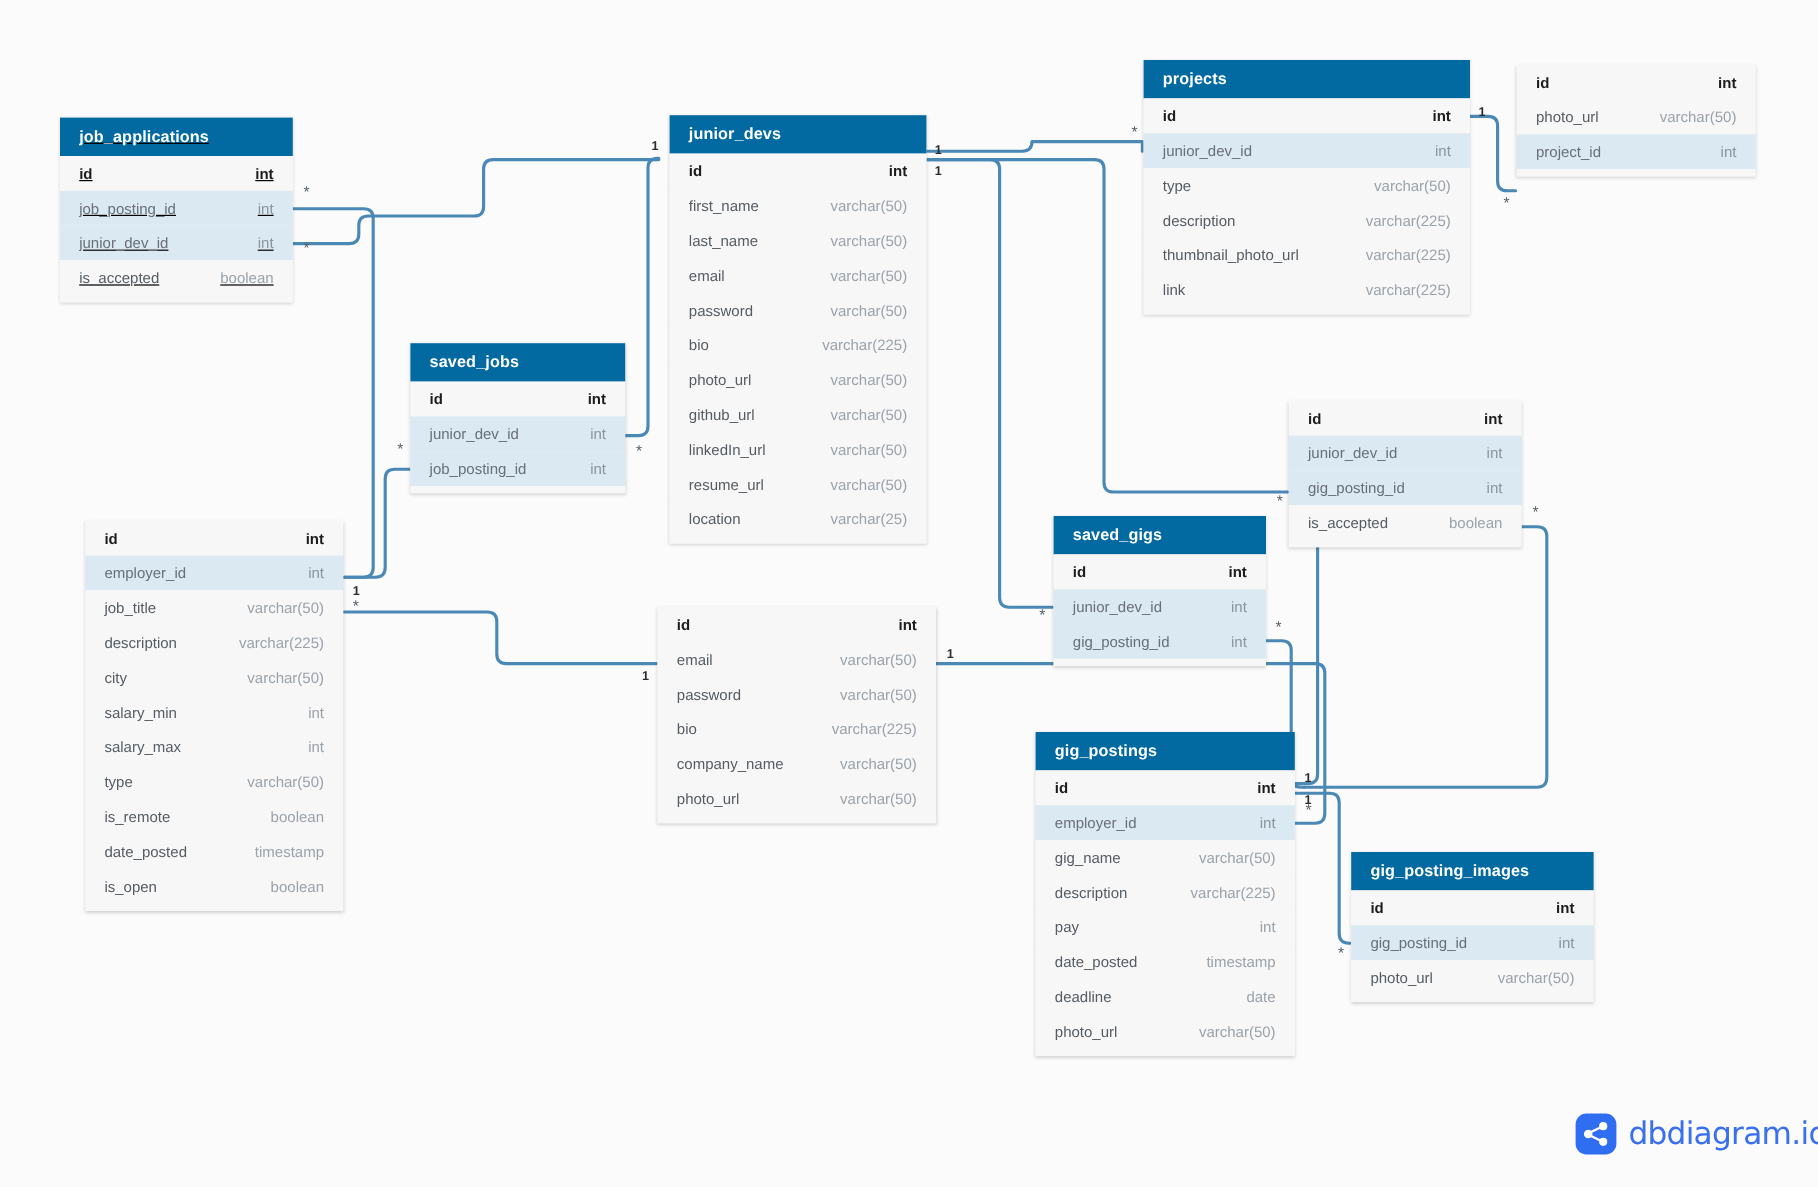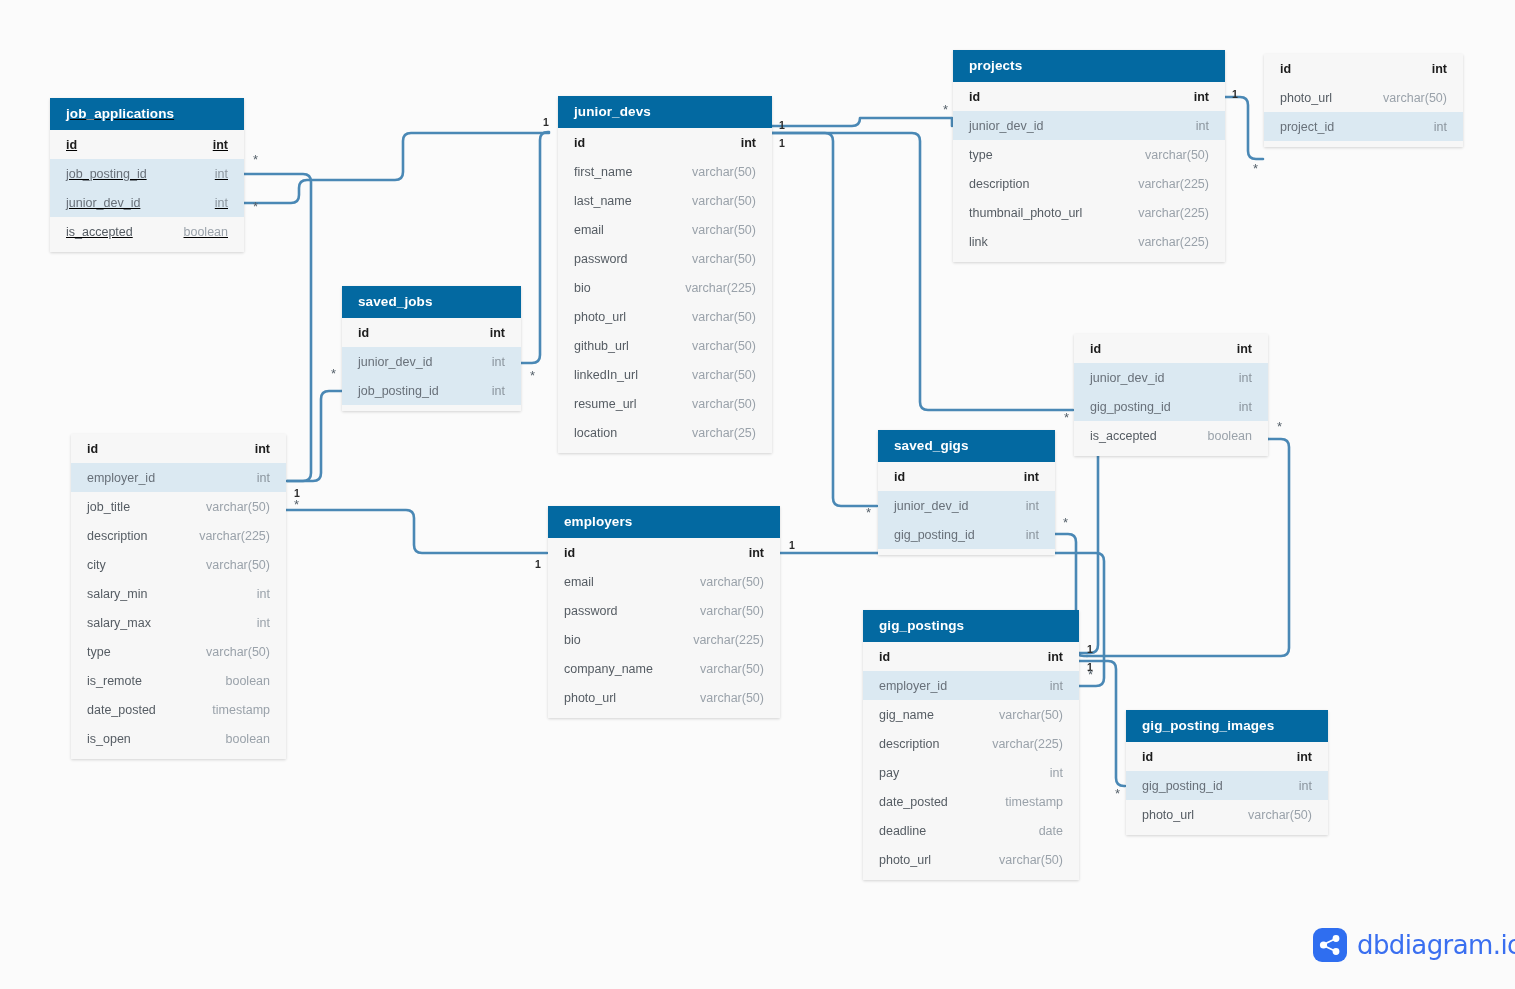--- a/index.html
+++ b/index.html
@@ -254,21 +254,20 @@
           <span class="field-name">resume_url</span>
           <span class="field-type">varchar(50)</span>
         </div>
         <div class="field-row plain">
           <span class="field-name">location</span>
           <span class="field-type">varchar(25)</span>
         </div>
         <div style="height: 6px; background: rgb(247, 247, 247);"></div>
       </div>
       <div class="table-box" style="left: 548px; top: 506px; width: 232px;">
-        <div class="table-header">employers</div>
         <div class="field-row pk">
           <span class="field-name">id</span>
           <span class="field-type">int</span>
         </div>
         <div class="field-row plain">
           <span class="field-name">email</span>
           <span class="field-type">varchar(50)</span>
         </div>
         <div class="field-row plain">
           <span class="field-name">password</span>

